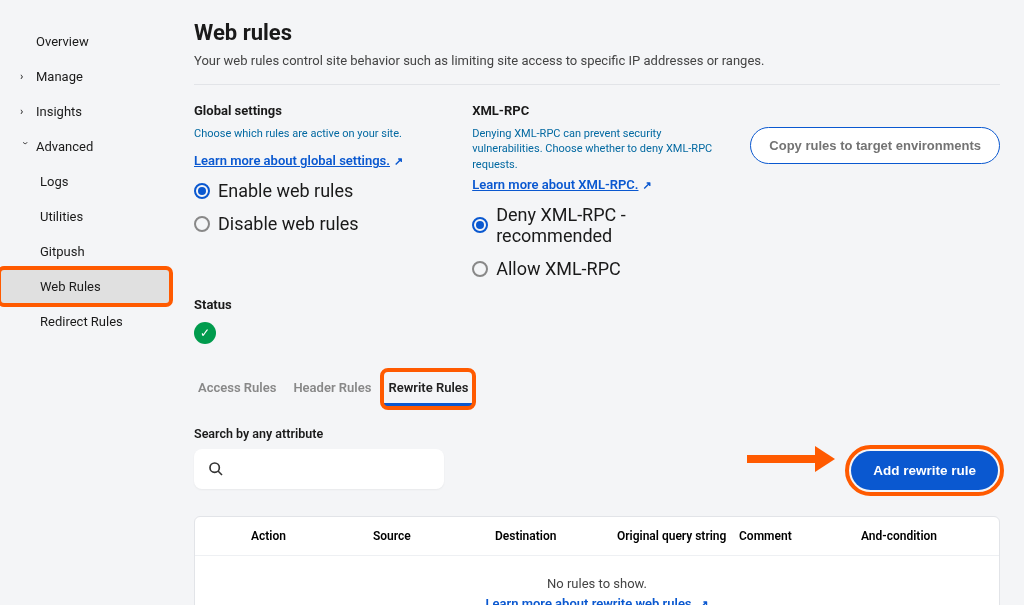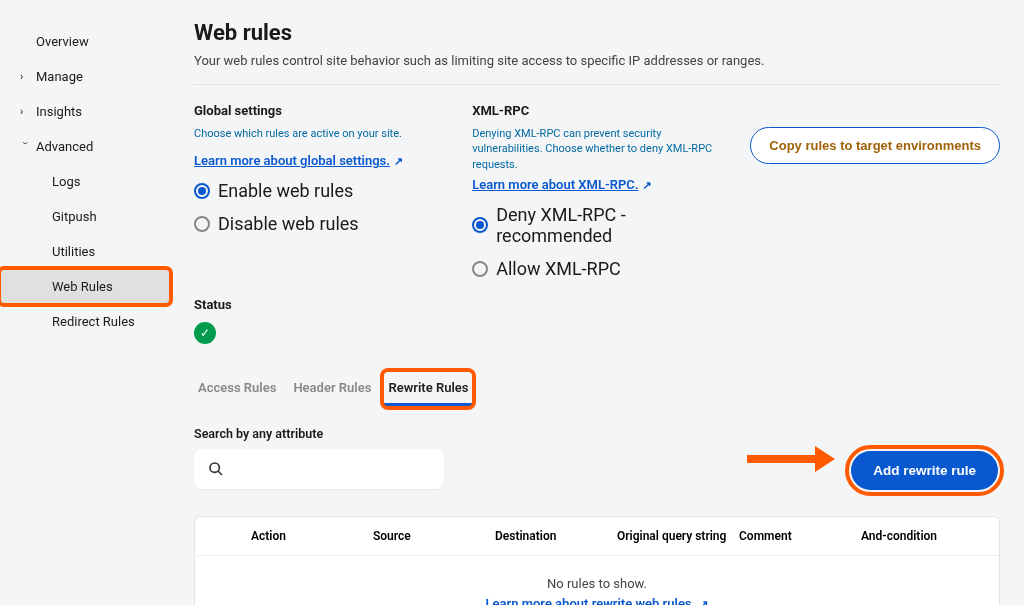--- a/index.html
+++ b/index.html
@@ -2,38 +2,38 @@
 <html><head>
 <meta charset="utf-8">
 <style>
   * { box-sizing: border-box; margin: 0; padding: 0; }
   body { font-family: -apple-system, BlinkMacSystemFont, "Segoe UI", Roboto, sans-serif; background: #f4f5f7; color: #1a1a1a; font-size: 14px; }
   .page { display: flex; min-height: 605px; }
   .sidebar { width: 170px; padding: 24px 0 0 0; flex-shrink: 0; }
   .nav-item { display: flex; align-items: center; padding: 10px 16px 10px 36px; font-size: 13px; cursor: pointer; position: relative; }
   .nav-group { display: flex; align-items: center; padding: 10px 16px 10px 20px; font-size: 13px; cursor: pointer; font-weight: 400; }
   .nav-group .chev { width: 10px; margin-right: 6px; font-size: 11px; }
-  .nav-sub { padding: 10px 16px 10px 52px; font-size: 13px; cursor: pointer; }
+  .nav-sub { padding: 10px 16px 10px 40px; font-size: 13px; cursor: pointer; }
   .nav-sub.active { background: #e0e0e0; }
   .highlight-box { outline: 4px solid #ff5a00; outline-offset: -1px; border-radius: 4px; }
   .main { flex: 1; padding: 20px 24px 40px 24px; max-width: 854px; }
   h1 { font-size: 22px; font-weight: 700; margin-bottom: 8px; }
   .intro { font-size: 13px; color: #444; margin-bottom: 4px; }
   .link { color: #0a58d0; text-decoration: underline; font-size: 13px; font-weight: 600; }
   .ext-icon { display:inline-block; margin-left:4px; font-size:11px; color:#0a58d0; }
   .divider { border-top: 1px solid #e2e4e8; margin-top: 16px; }
   .settings-row { display: flex; gap: 8px; padding-top: 18px; }
   .col { flex: 1; padding-right: 24px; }
   .col h3 { font-size: 13px; font-weight: 700; margin-bottom: 8px; }
   .col p { font-size: 11px; color: #0369a1; margin-bottom: 4px; line-height: 1.4; }
   .radio-item { display: flex; align-items: center; font-size: 18px; margin-top: 12px; }
   .radio { width: 16px; height: 16px; border: 2px solid #888; border-radius: 50%; margin-right: 8px; position: relative; flex-shrink:0; }
   .radio.checked { border-color: #0a58d0; }
   .radio.checked::after { content:""; position:absolute; inset:2px; background:#0a58d0; border-radius:50%; }
-  .copy-btn { border: 1.5px solid #0a58d0; color: #a16207; background: #fff; padding: 10px 18px; border-radius: 24px; font-size: 13px; font-weight: 600; cursor: pointer; white-space: nowrap; text-align: center; }
+  .copy-btn { border: 1.5px solid #0a58d0; color: #737373; background: #fff; padding: 10px 18px; border-radius: 24px; font-size: 13px; font-weight: 600; cursor: pointer; white-space: nowrap; text-align: center; }
   .status-section { margin-top: 18px; }
   .status-section h3 { font-size: 13px; font-weight: 700; margin-bottom: 10px; }
   .status-badge { width: 22px; height: 22px; background: #009b4d; border-radius: 50%; display: flex; align-items: center; justify-content: center; color: #fff; font-size: 12px; }
   .tabs { display: flex; gap: 9px; margin-top: 28px; border-bottom: 0; }
   .tab { font-size: 13px; font-weight: 600; color: #888; padding: 8px 4px; cursor: pointer; }
   .tab.active { color: #222; border-bottom: 3px solid #0a58d0; }
   .tab-wrap-hl { outline: 4px solid #ff5a00; border-radius: 4px; padding: 0; }
   .search-label { font-size: 12.5px; font-weight: 600; margin-top: 20px; margin-bottom: 8px; }
   .search-row { display: flex; gap: 12px; align-items: flex-start; }
   .search-box { background: #fff; border-radius: 8px; padding: 12px 14px; width: 250px; display: flex; align-items: center; box-shadow: 0 1px 2px rgba(0,0,0,0.05); }
@@ -63,22 +63,22 @@
       </div>
     <div class="nav-group">
         <span class="chev">›</span>
         <span>Insights</span>
       </div>
     <div class="nav-group">
         <span class="chev" style="transform:rotate(90deg);display:inline-block;">›</span>
         <span>Advanced</span>
       </div>
     <div class="nav-sub">Logs</div>
+    <div class="nav-sub">Utilities</div>
     <div class="nav-sub">Gitpush</div>
-    <div class="nav-sub">Utilities</div>
     <div class="highlight-box">
       <div class="nav-sub active">Web Rules</div>
     </div>
     <div class="nav-sub">Redirect Rules</div>
   </nav>
 
   <main class="main">
     <h1>Web rules</h1>
     <p class="intro">Your web rules control site behavior such as limiting site access to specific IP addresses or ranges.</p>
 

